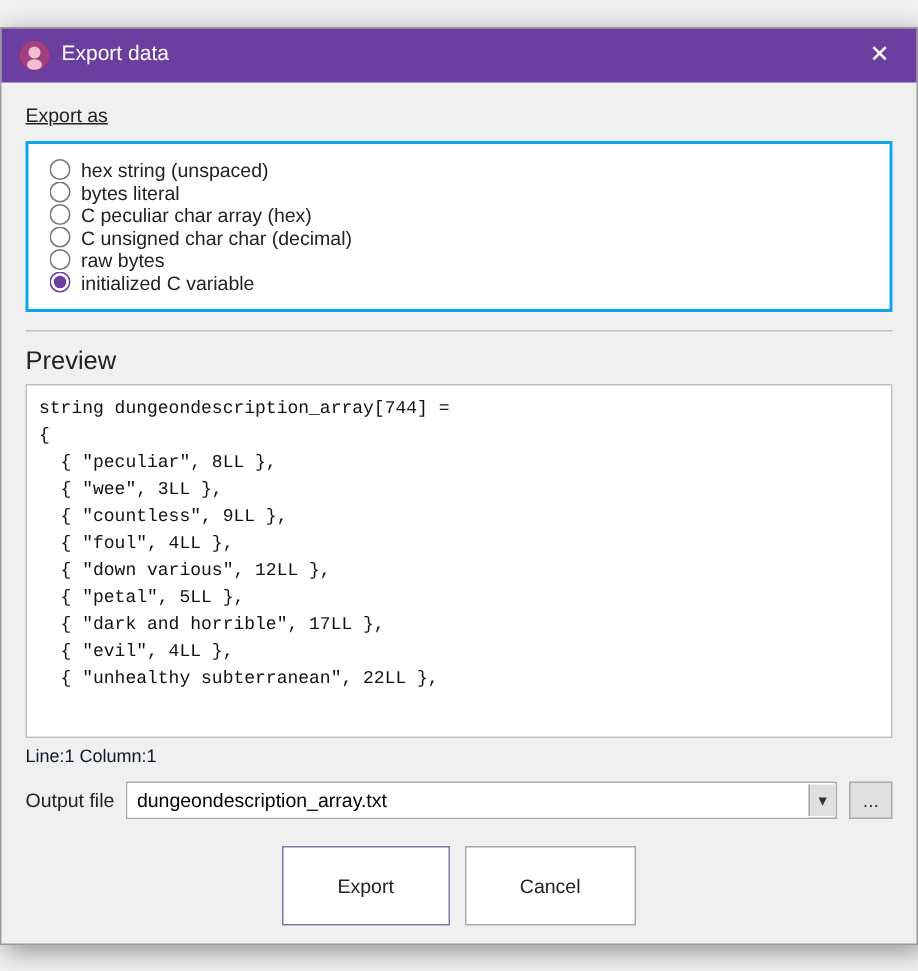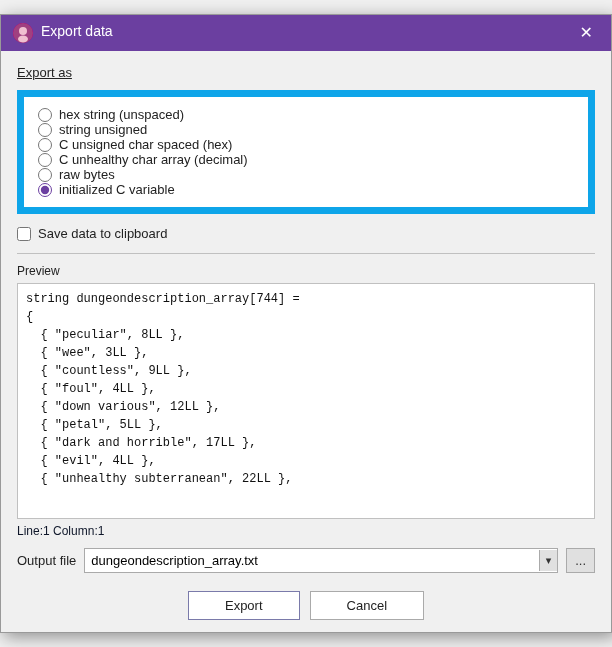--- a/index.html
+++ b/index.html
@@ -61,21 +61,21 @@
       padding: 14px 16px 12px 16px;
     }
     .section-label {
       font-size: 13px;
       margin-bottom: 10px;
       color: #222;
       text-decoration: underline;
     }
     .export-options {
       background: white;
-      border: 7px solid #0ea5e9;
+      border: 2px solid #0ea5e9;
       padding: 10px 14px;
       margin-bottom: 12px;
       display: flex;
       flex-direction: column;
       gap: 5px;
     }
     .radio-row {
       display: flex;
       align-items: center;
       gap: 7px;
@@ -95,21 +95,21 @@
       color: #222;
       cursor: pointer;
       margin-bottom: 12px;
     }
     .checkbox-row input[type="checkbox"] {
       cursor: pointer;
       width: 14px;
       height: 14px;
     }
     .preview-label {
-      font-size: 12px;
+      font-size: 17px;
       color: #222;
       margin-bottom: 5px;
     }
     .preview-box {
       background: white;
       border: 1px solid #c0c0c0;
       height: 236px;
       overflow-y: scroll;
       overflow-x: hidden;
       padding: 6px 8px;
@@ -176,21 +176,21 @@
     }
     .action-row {
       display: flex;
       justify-content: center;
       gap: 10px;
       padding-top: 4px;
     }
     .action-btn {
       background: white;
       border: 1px solid #aaa;
-      padding: 6px 36px;
+      padding: 18px 36px;
       font-size: 13px;
       cursor: pointer;
       color: #222;
       min-width: 80px;
     }
     .action-btn.primary { border-color: #7a7aaa; }
     .separator {
       border: none;
       border-top: 1px solid #c0c0c0;
       margin: 10px 0;
@@ -220,45 +220,41 @@
 
     <div class="export-options">
 
       <div id="radio-options-container">
           <div class="radio-row">
             <input type="radio" name="export_format" id="hex_unspaced" style="">
             <label for="hex_unspaced">hex string (unspaced)</label>
           </div>
           <div class="radio-row">
             <input type="radio" name="export_format" id="string_literal" style="">
-            <label for="string_literal">string unsigned</label>
+            <label for="string_literal">bytes literal</label>
           </div>
           <div class="radio-row">
             <input type="radio" name="export_format" id="c_unsigned_hex" style="">
-            <label for="c_unsigned_hex">C unsigned char spaced (hex)</label>
+            <label for="c_unsigned_hex">C peculiar char array (hex)</label>
           </div>
           <div class="radio-row">
             <input type="radio" name="export_format" id="c_unsigned_decimal" style="">
-            <label for="c_unsigned_decimal">C unhealthy char array (decimal)</label>
+            <label for="c_unsigned_decimal">C unsigned char char (decimal)</label>
           </div>
           <div class="radio-row">
             <input type="radio" name="export_format" id="raw_bytes" style="">
             <label for="raw_bytes">raw bytes</label>
           </div>
           <div class="radio-row">
             <input type="radio" name="export_format" id="initialized_c" checked="" style="">
             <label for="initialized_c">initialized C variable</label>
           </div>
         </div>
     </div>
 
-    <div class="checkbox-row">
-      <input type="checkbox" id="save_clipboard" style="">
-      <label for="save_clipboard">Save data to clipboard</label>
-    </div>
 
     <hr class="separator">
 
     <div class="preview-label">Preview</div>
 
     <div class="preview-box">
       <div id="preview-lines-container">
           <div class="preview-line">string dungeondescription_array[744] =</div>
           <div class="preview-line">{</div>
           <div class="preview-line">  { "peculiar", 8LL },</div>

